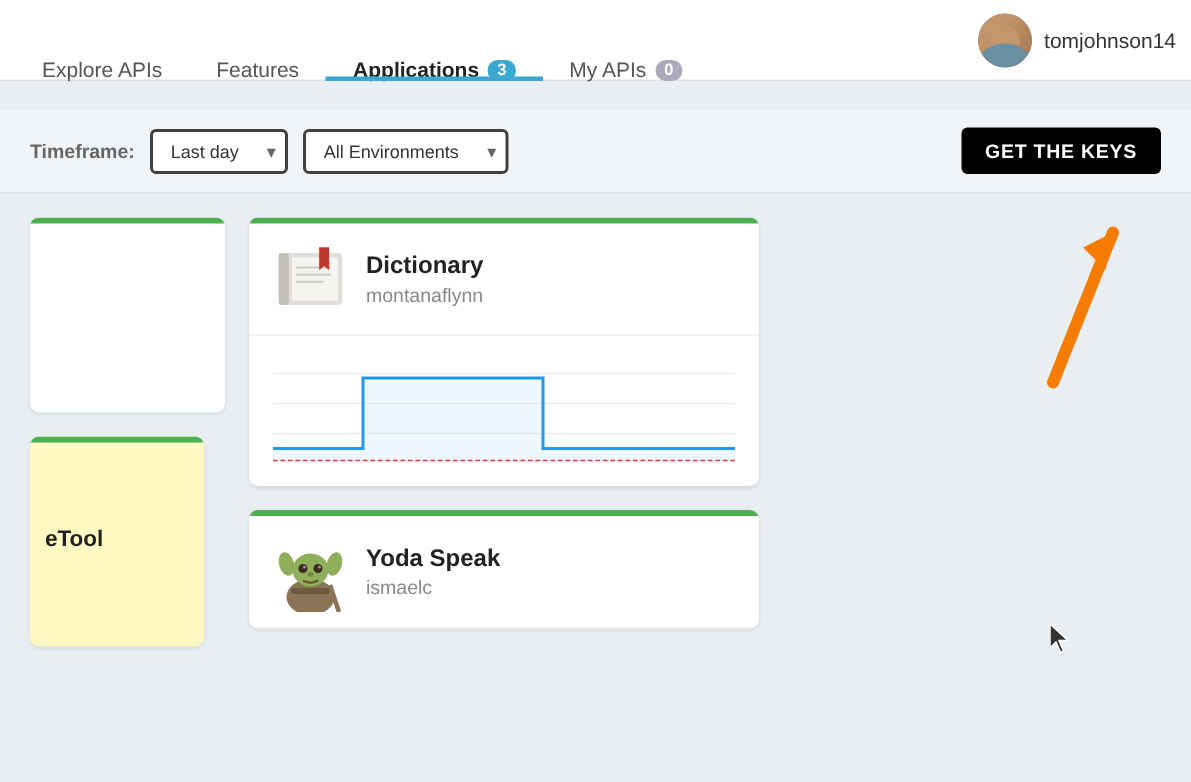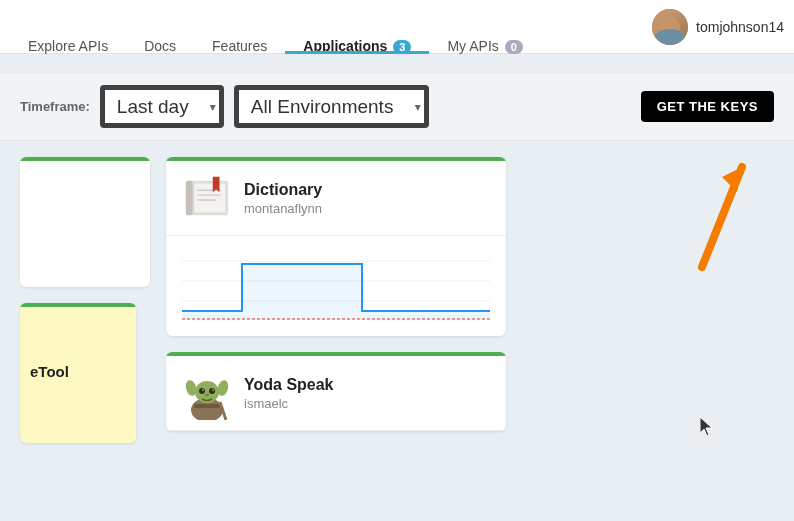--- a/index.html
+++ b/index.html
@@ -116,24 +116,24 @@
       border-bottom: 1px solid #dde3e8;
       margin-top: 19px;
     }
     .filter-label {
       font-size: 13px;
       color: #666;
       font-weight: 600;
     }
     .filter-select {
       background: #fff;
-      border: 5px solid #404040;
+      border: 2px solid #404040;
       border-radius: 4px;
       padding: 6px 30px 6px 12px;
-      font-size: 19px;
+      font-size: 12px;
       color: #333;
       appearance: none;
       cursor: pointer;
       position: relative;
     }
     .select-wrapper {
       position: relative;
       display: inline-block;
     }
     .select-wrapper::after {
@@ -274,23 +274,20 @@
     }
   </style>
 </head>
 <body>
 
 <nav class="top-nav">
   <div class="nav-tab">
     <span>Explore APIs</span>
   </div>
   <div class="nav-tab">
-    <span>Docs</span>
-  </div>
-  <div class="nav-tab">
     <span>Features</span>
   </div>
   <div class="nav-tab active">
     <span>Applications</span>
     <span class="nav-badge">3</span>
   </div>
   <div class="nav-tab">
     <span>My APIs</span>
     <span class="nav-badge gray">0</span>
   </div>

